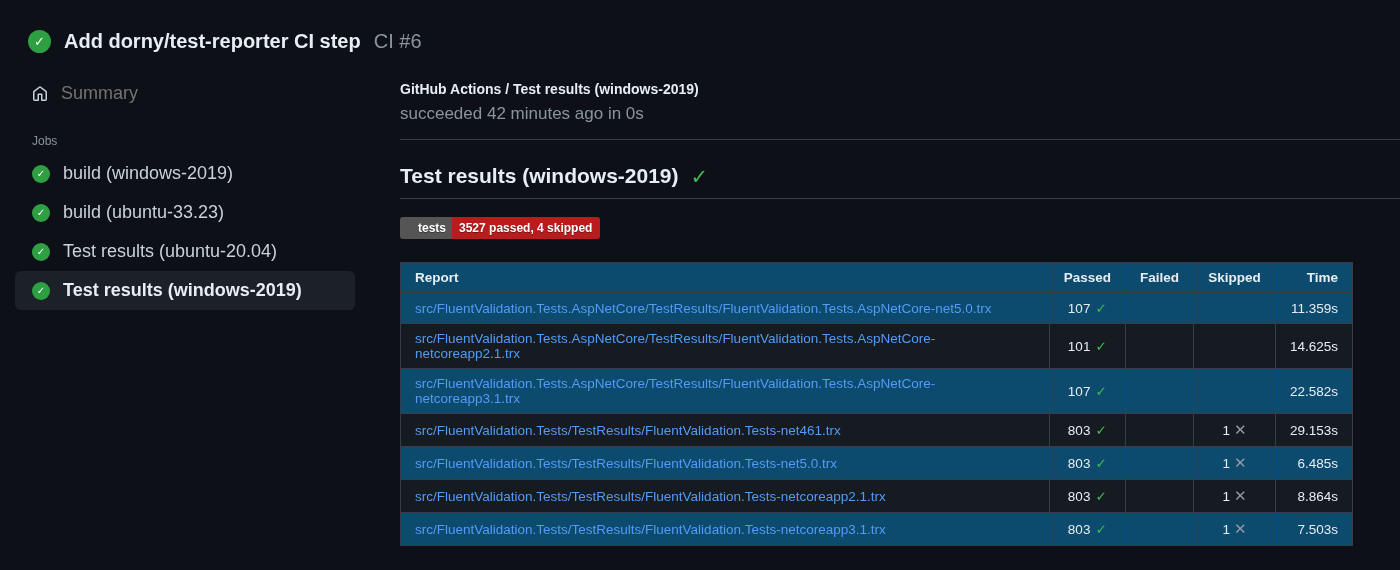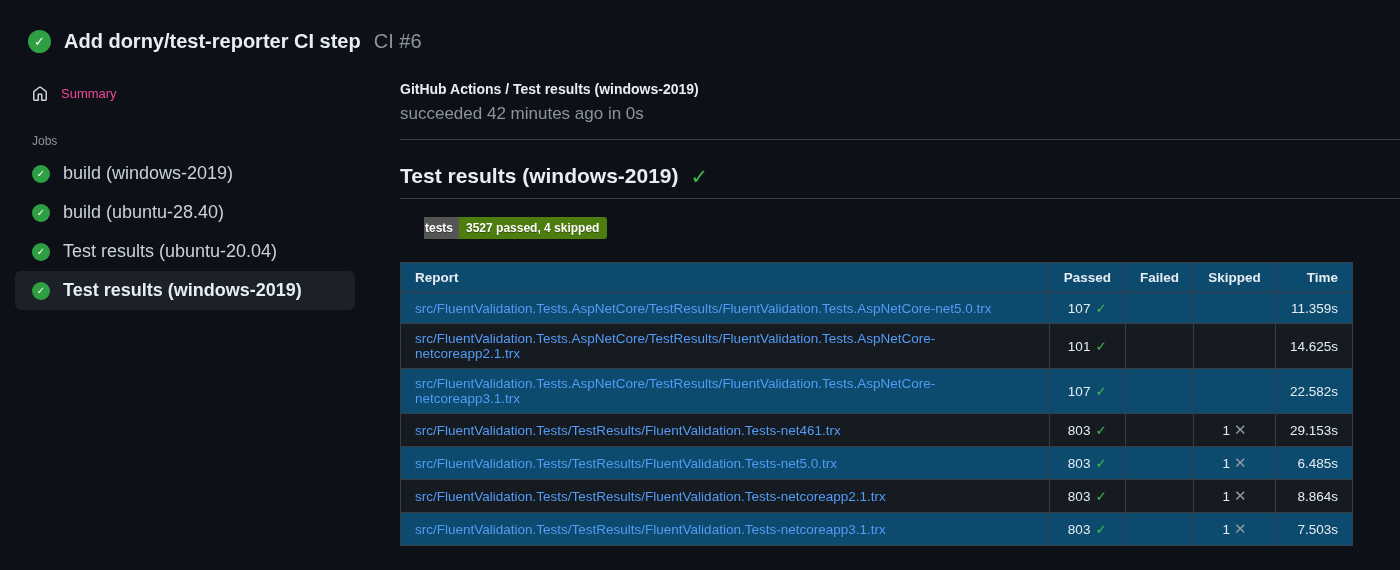--- a/index.html
+++ b/index.html
@@ -20,21 +20,21 @@
   .run-title { font-size:20px; font-weight:700; color:#e6edf3; }
   .run-number { font-size:20px; font-weight:400; color:#8b949e; }
   
   .content { display:flex; align-items:flex-start; margin-top:16px; }
   
   .sidebar { width:400px; flex-shrink:0; padding:6px 45px 0 15px; }
   .side-item {
     display:flex; align-items:center; gap:13px; height:37px;
     padding:0 17px; border-radius:6px; cursor:pointer;
   }
-  .side-item .label { font-size:13px; color:#ec4899; }
+  .side-item .label { font-size:18px; color:#737373; }
   .home-icon { width:16px; height:16px; flex-shrink:0; }
   .jobs-label { margin:22px 0 6px 17px; font-size:12px; color:#8b949e; }
   .job-item {
     display:flex; align-items:center; gap:13px; height:39px;
     padding:0 17px; border-radius:6px; cursor:pointer;
   }
   .job-item .label { font-size:18px; color:#c9d1d9; }
   .job-item.selected { background:#1c2128; }
   .job-item.selected .label { font-weight:700; color:#e6edf3; }
   
@@ -45,22 +45,22 @@
   .section-title {
     margin:24px -47px 0 0; padding-bottom:10px; border-bottom:1px solid #373e47;
     display:flex; align-items:center; gap:12px;
   }
   .section-title .txt { font-size:21px; font-weight:700; color:#e6edf3; }
   .title-check { color:#3fb950; font-size:21px; font-weight:700; line-height:1; }
   
   .badge { display:inline-flex; margin-top:18px; font-size:12px; font-weight:700;
            color:#ffffff; line-height:1; border-radius:3px; overflow:hidden;
            text-shadow:0 1px 0 rgba(0,0,0,0.35); }
-  .badge .k { background:#555555; padding:5px 6px 5px 1px;margin-left:24px; }
-  .badge .v { background:#4d7c0f; padding:5px 8px 5px 7px; }
+  .badge .k { background:#555555; padding:5px 6px 5px 18px; }
+  .badge .v { background:#b91c1c; padding:5px 8px 5px 7px; }
   
   .results-table { margin-top:23px; width:100%; border-collapse:collapse; font-size:13.5px; }
   .results-table th, .results-table td { border:1px solid #373e47; padding:7px 14px; background:#0c4a6e; }
   .results-table th { font-weight:700; color:#e6edf3; text-align:center; white-space:nowrap; }
   .results-table th.col-report { text-align:left; }
   .results-table th.col-time { text-align:right; }
   .results-table tbody tr:nth-child(even) td { background:#161b22; }
   .col-passed  { width:69px; }
   .col-failed  { width:65px; }
   .col-skipped { width:82px; }
@@ -92,21 +92,21 @@
         <span class="label">Summary</span>
       </div>
       <div class="jobs-label">Jobs</div>
       <div>
           <div class="job-item">
             <span class="check-circle sm">✓</span>
             <span class="label">build (windows-2019)</span>
           </div>
           <div class="job-item">
             <span class="check-circle sm">✓</span>
-            <span class="label">build (ubuntu-28.40)</span>
+            <span class="label">build (ubuntu-33.23)</span>
           </div>
           <div class="job-item">
             <span class="check-circle sm">✓</span>
             <span class="label">Test results (ubuntu-20.04)</span>
           </div>
           <div class="job-item selected">
             <span class="check-circle sm">✓</span>
             <span class="label">Test results (windows-2019)</span>
           </div>
         </div>

